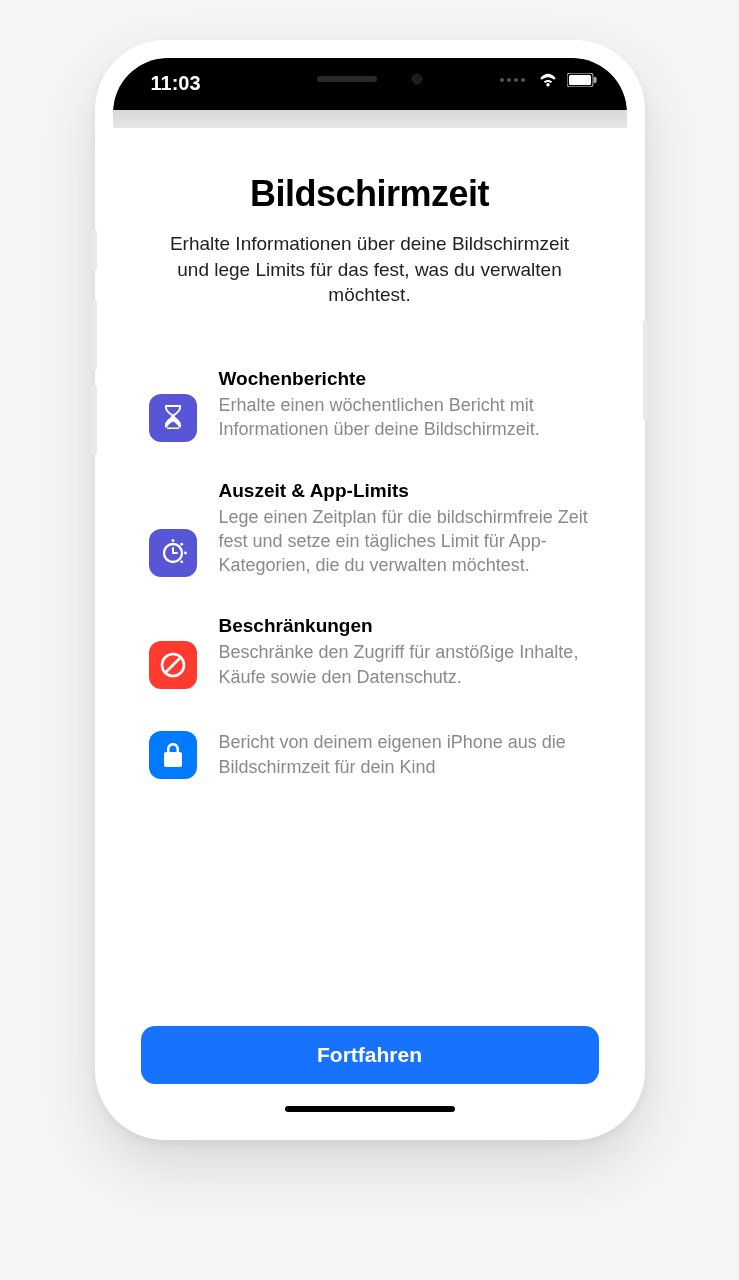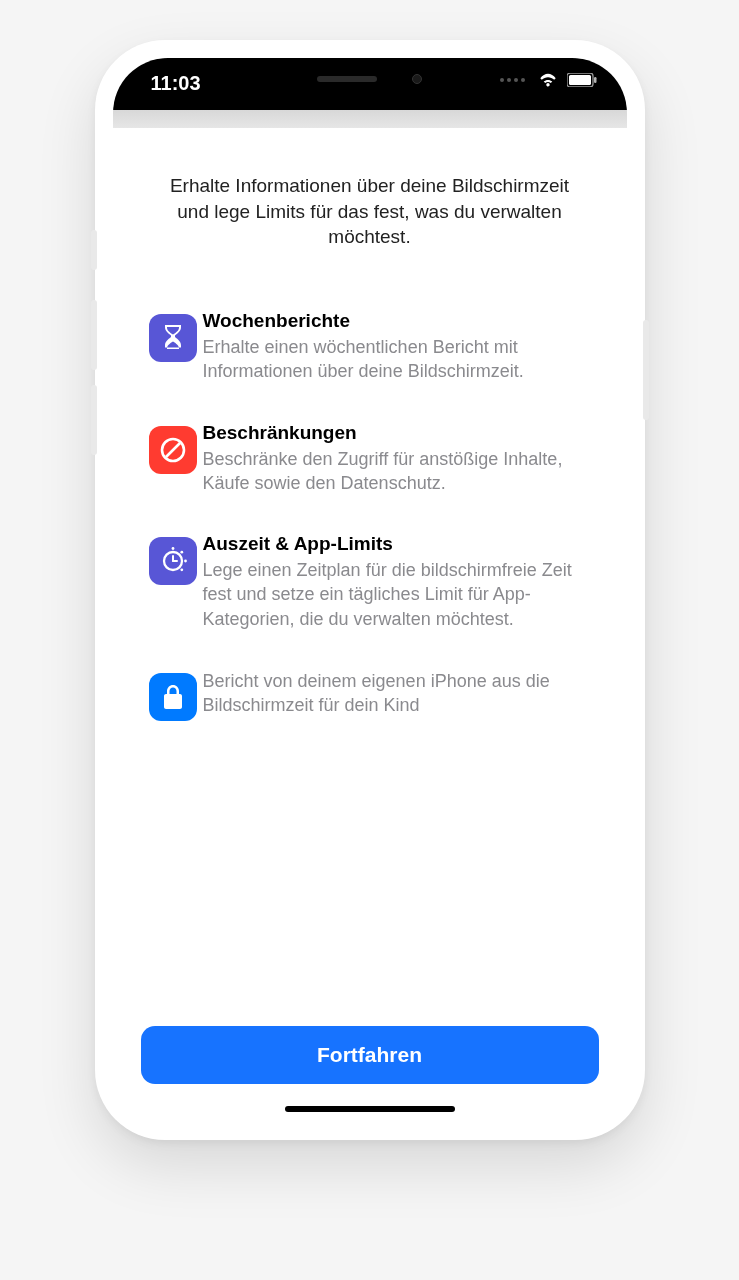--- a/index.html
+++ b/index.html
@@ -139,22 +139,23 @@
     padding: 0 10px;
   }
 
   .features {
     flex: 1;
     overflow: hidden;
     padding: 50px 32px 0 36px;
   }
   .feature {
     display: flex;
-    gap: 6px;
+    gap: 22px;
     margin-bottom: 38px;
+    align-items: flex-end;
   }
   .ficon {
     width: 48px; height: 48px;
     border-radius: 12px;
     flex: none;
     display: flex;
     align-items: center;
     justify-content: center;
     margin-top: 4px;
   }
@@ -239,47 +240,35 @@
               </svg>
           </span>
         </div>
       </div>
 
       <div class="below-status"></div>
 
       <div class="sheet">
 
         <div class="hero">
+          <h1>Bildschirmzeit</h1>
           <p>Erhalte Informationen über deine Bildschirmzeit und lege Limits für das fest, was du verwalten möchtest.</p>
         </div>
 
         <div class="features">
 
           <div class="feature">
             <div class="ficon purple">
               <svg width="24" height="30" viewBox="0 0 24 30">
                   <path fill="#fff" d="M4 2h16v2c0 4-3 6-6 8.5V14c3 2.5 6 4.5 6 8.5v2H4v-2c0-4 3-6 6-8.5V12.5C7 10 4 8 4 4V2zm2 2v.5c0 3 2.5 4.8 6 7 3.5-2.2 6-4 6-7V4H6zm0 22h12v-.5c0-3-2.5-4.8-6-7-3.5 2.2-6 4-6 7V26z"></path>
                 </svg>
             </div>
             <div class="ftext">
               <h3>Wochenberichte</h3>
               <p>Erhalte einen wöchentlichen Bericht mit Informationen über deine Bildschirmzeit.</p>
-            </div>
-          </div>
-
-          <div class="feature">
-            <div class="ficon red">
-              <svg width="30" height="30" viewBox="0 0 30 30">
-                  <circle cx="15" cy="15" r="11" fill="none" stroke="#fff" stroke-width="2.6"></circle>
-                  <line x1="8" y1="22" x2="22" y2="8" stroke="#fff" stroke-width="2.6"></line>
-                </svg>
-            </div>
-            <div class="ftext">
-              <h3>Beschränkungen</h3>
-              <p>Beschränke den Zugriff für anstößige Inhalte, Käufe sowie den Datenschutz.</p>
             </div>
           </div>
 
           <div class="feature">
             <div class="ficon purple">
               <svg width="30" height="30" viewBox="0 0 30 30">
                   <g fill="#fff">
                     <circle cx="15" cy="15" r="9" fill="none" stroke="#fff" stroke-width="2.3"></circle>
                     <rect x="14" y="9" width="2" height="7" rx="1"></rect>
                     <rect x="14" y="14" width="6" height="2" rx="1"></rect>
@@ -290,20 +279,33 @@
                   </g>
                 </svg>
             </div>
             <div class="ftext">
               <h3>Auszeit &amp; App-Limits</h3>
               <p>Lege einen Zeitplan für die bildschirmfreie Zeit fest und setze ein tägliches Limit für App-Kategorien, die du verwalten möchtest.</p>
             </div>
           </div>
 
           <div class="feature">
+            <div class="ficon red">
+              <svg width="30" height="30" viewBox="0 0 30 30">
+                  <circle cx="15" cy="15" r="11" fill="none" stroke="#fff" stroke-width="2.6"></circle>
+                  <line x1="8" y1="22" x2="22" y2="8" stroke="#fff" stroke-width="2.6"></line>
+                </svg>
+            </div>
+            <div class="ftext">
+              <h3>Beschränkungen</h3>
+              <p>Beschränke den Zugriff für anstößige Inhalte, Käufe sowie den Datenschutz.</p>
+            </div>
+          </div>
+
+          <div class="feature">
             <div class="ficon blue">
               <svg width="24" height="28" viewBox="0 0 24 28">
                   <path fill="#fff" d="M12 2c3.3 0 6 2.7 6 6v3h1c1.1 0 2 .9 2 2v11c0 1.1-.9 2-2 2H5c-1.1 0-2-.9-2-2V13c0-1.1.9-2 2-2h1V8c0-3.3 2.7-6 6-6zm0 2.5c-1.9 0-3.5 1.6-3.5 3.5v3h7V8c0-1.9-1.6-3.5-3.5-3.5z"></path>
                 </svg>
             </div>
             <div class="ftext">
               <p>Bericht von deinem eigenen iPhone aus die Bildschirmzeit für dein Kind</p>
             </div>
           </div>
 

